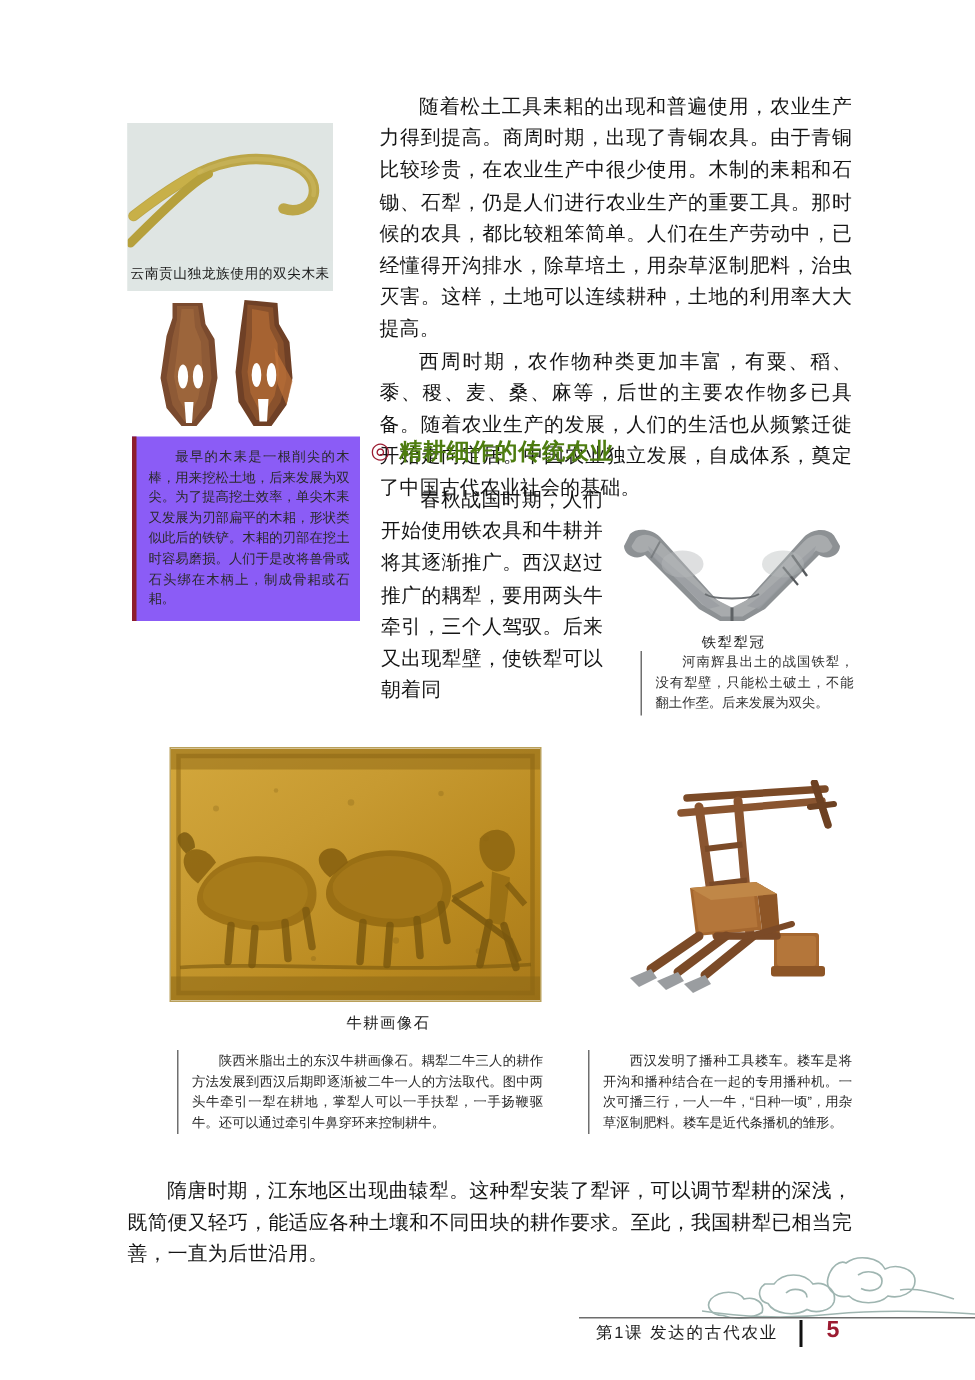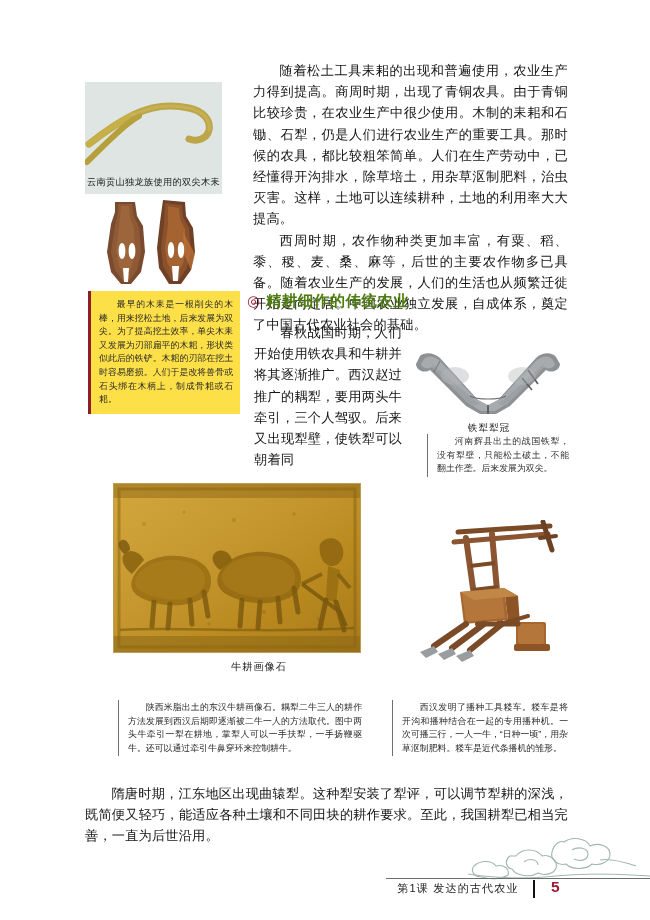--- a/index.html
+++ b/index.html
@@ -72,21 +72,21 @@
     padding: 4px 0 6px 0;
     font-size: 9.6px;
     letter-spacing: 5px;
   }
 
   
   .sidenote-left {
     position: absolute;
     left: 88px; top: 291px;
     width: 152px;
-    background: #fde047;
+    background: #8b5cf6;
     border-left: 3px solid #8d1d2c;
     box-sizing: border-box;
     padding: 7px 7px 7px 8px;
   }
   .sidenote-text {
     font-size: 8.9px;
     line-height: 13.6px;
     color: #2a2a2a;
     text-align: justify;
     font-family: "Liberation Sans", sans-serif;
@@ -158,21 +158,21 @@
   
   .col-wrap-full {
     position: absolute;
     left: 85px; top: 437px;
     width: 483px;
   }
 
   
   .fig-ox {
     position: absolute;
-    left: 113px; top: 483px;
+    left: 113px; top: 498px;
     width: 292px;
   }
   .photo-ox {
     width: 248px; height: 170px;
     overflow: hidden;
     position: relative;
     border: 1px solid #b9a05a;
     box-sizing: border-box;
   }
   .cap-ox {

